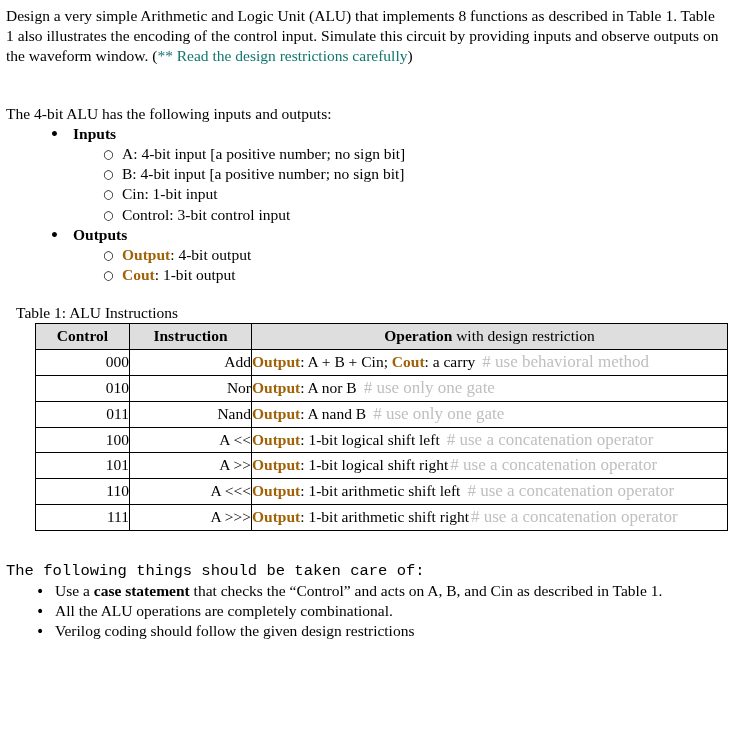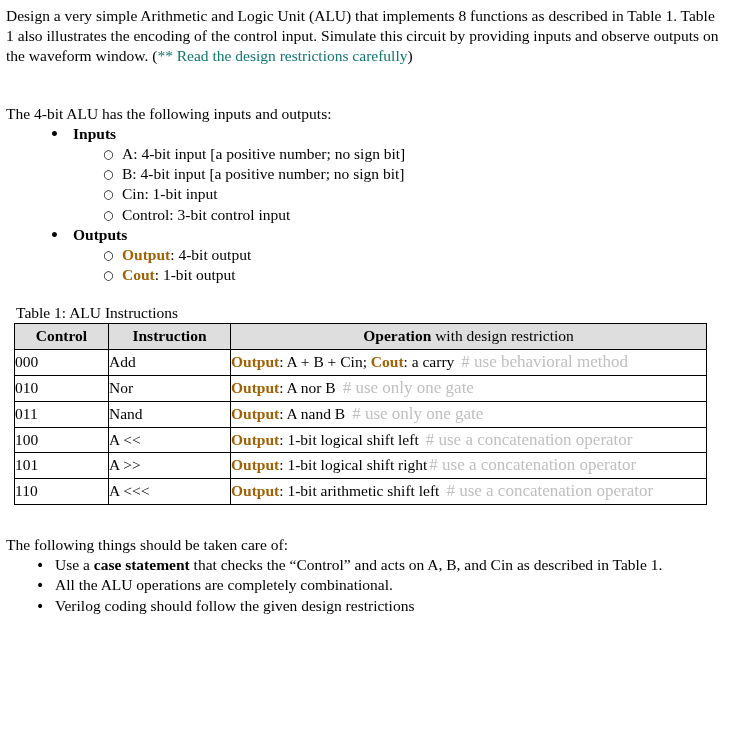--- a/index.html
+++ b/index.html
@@ -84,21 +84,21 @@
   
   .table-caption {
     text-align: left;
     line-height: 19px;
     margin: 0 0 1px 0;
     padding-left: 10px;
   }
   table.alu {
     border-collapse: collapse;
     width: 692px;
-    margin-left: 8px;
+    margin-left: 29px;
     table-layout: fixed;
     border-radius: 15px;
   }
   table.alu th,
   table.alu td {
     border: 1px solid #000000;
     padding: 0;
     height: 24.8px;
     line-height: 24.8px;
     font-size: 15.5px;
@@ -106,39 +106,40 @@
   }
   table.alu thead th {
     background: #dedede;
     font-weight: bold;
     text-align: center;
   }
   col.c-control { width: 94px; }
   col.c-instr   { width: 122px; }
   col.c-oper    { width: 476px; }
 
-  td.control, td.instr { text-align: left; }
+  td.control, td.instr { text-align: right; }
   td.oper {
     text-align: left;
     padding-left: 6px;
     white-space: nowrap;
   }
   .cmt {
     color: #bfbfbf;
     font-size: 17px;
   }
   .cmt-sp { padding-left: 7px; }
   .cmt-tight { padding-left: 2px; }
 
   .spacer-3 { height: 30px; }
 
   
   .closing-lead {
     line-height: 20.2px;
     margin: 0;
+    font-family: Liberation Mono, monospace;
   }
   ul.lvl1b {
     list-style: none;
     margin: 0;
     padding: 0;
   }
   ul.lvl1b > li {
     position: relative;
     padding-left: 49px;
     line-height: 20.2px;
@@ -244,20 +245,25 @@
       <tr>
         <td class="control">101</td>
         <td class="instr">A  &gt;&gt;</td>
         <td class="oper"><span class="blue bold">Output</span><span>: 1-bit logical shift right</span><span class="cmt cmt-tight"># use a concatenation operator</span></td>
       </tr>
       <tr>
         <td class="control">110</td>
         <td class="instr">A &lt;&lt;&lt;</td>
         <td class="oper"><span class="blue bold">Output</span><span>: 1-bit arithmetic shift left</span><span class="cmt cmt-sp"># use a concatenation operator</span></td>
       </tr>
+      <tr>
+        <td class="control">111</td>
+        <td class="instr">A &gt;&gt;&gt;</td>
+        <td class="oper"><span class="blue bold">Output</span><span>: 1-bit arithmetic shift right</span><span class="cmt cmt-tight"># use a concatenation operator</span></td>
+      </tr>
     </tbody>
   </table>
 
   <div class="spacer-3"></div>
 
   <p class="closing-lead">The following things should be taken care of:</p>
 
   <ul class="lvl1b">
     <li>
       <span class="bullet1">•</span>

